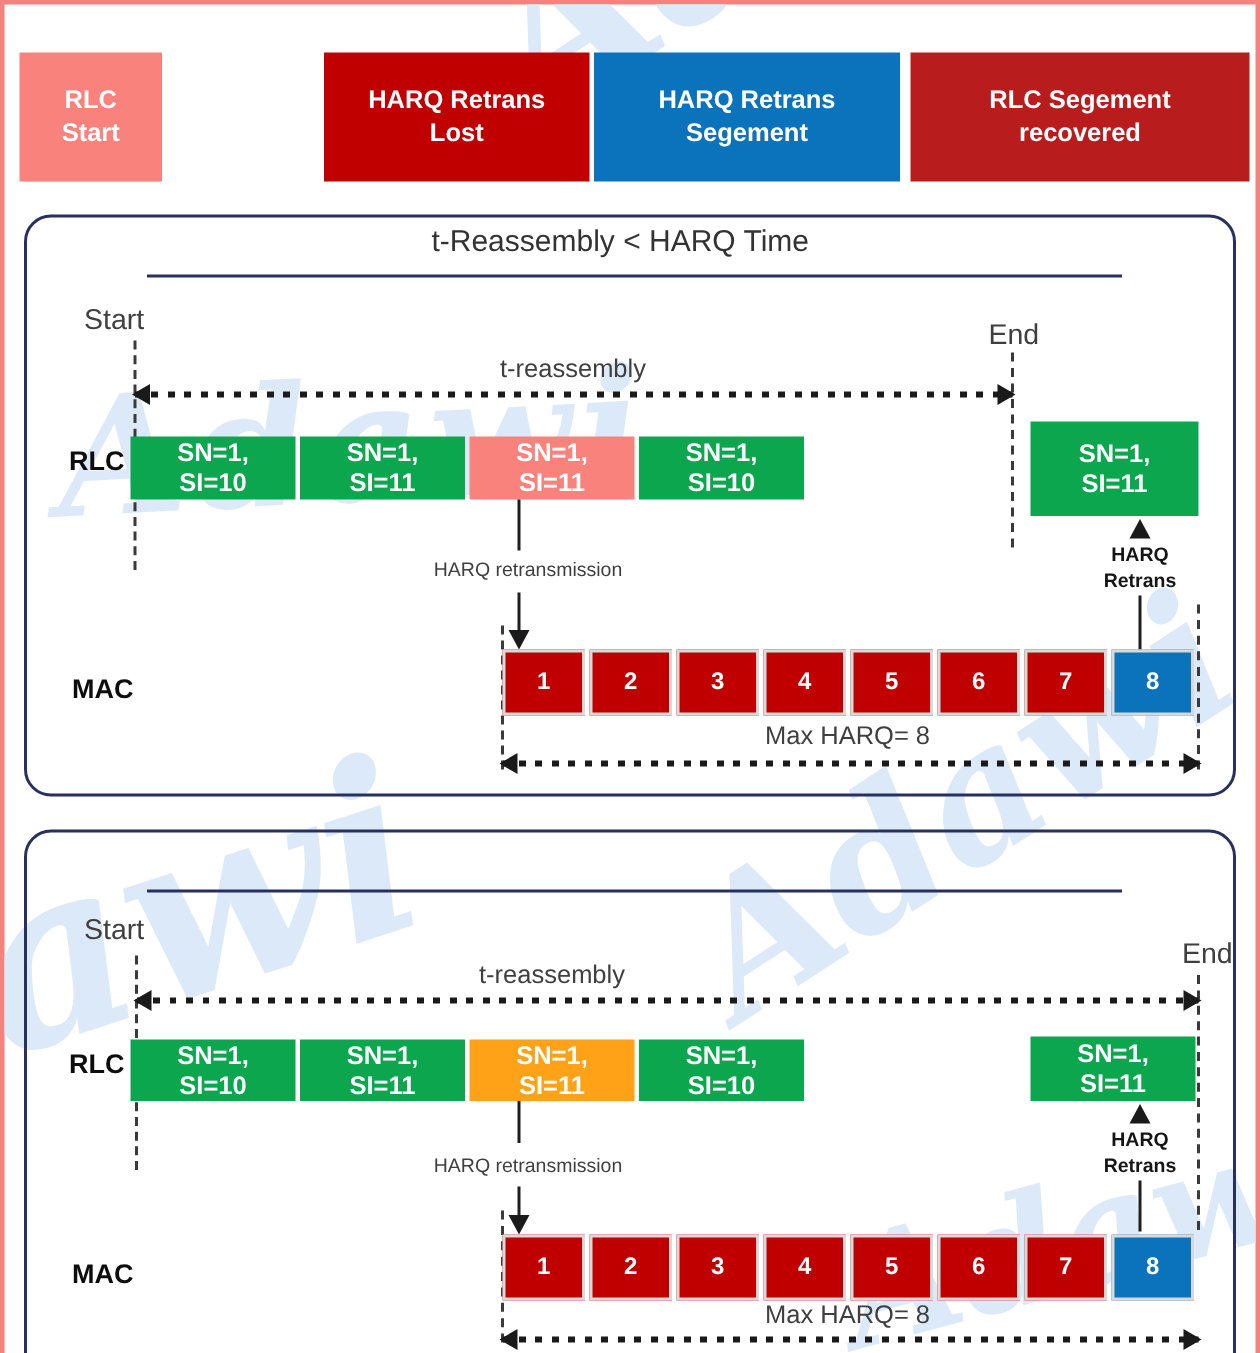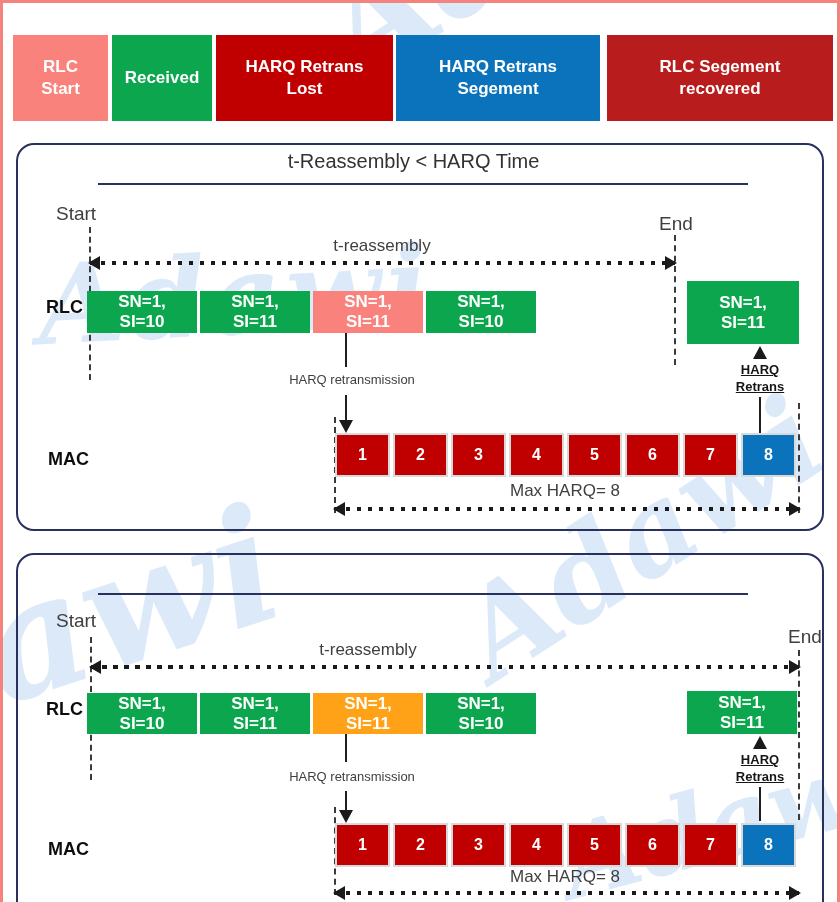--- a/index.html
+++ b/index.html
@@ -17,21 +17,21 @@
       display:flex;flex-direction:column;align-items:center;justify-content:center;text-align:center;}
   
   .panel{position:absolute;left:13px;width:808px;border:2px solid #28305E;border-radius:18px;
          z-index:1;box-sizing:border-box;}
   .ptitle{position:absolute;left:0;right:13px;top:5px;text-align:center;font-size:20px;color:#333;}
   .punder{position:absolute;height:0;border-top:2px solid #28305E;}
   .biglbl{position:absolute;font-size:19px;color:#3f3f3f;text-align:center;}
   .midlbl{position:absolute;font-size:17px;color:#3f3f3f;text-align:center;}
   .rowlbl{position:absolute;font-size:18px;font-weight:bold;color:#0d0d0d;}
   .smalllbl{position:absolute;font-size:13px;color:#3f3f3f;text-align:center;}
-  .retranslbl{position:absolute;font-size:13px;font-weight:bold;color:#151515;text-align:center;line-height:17px;text-decoration:underline;}
+  .retranslbl{position:absolute;font-size:13px;font-weight:bold;color:#151515;text-align:center;line-height:17px;}
   .blk{position:absolute;color:#fff;font-weight:bold;font-size:17px;line-height:20px;text-align:center;
        display:flex;flex-direction:column;justify-content:center;}
   .mblk{position:absolute;width:55px;height:44px;color:#fff;font-weight:bold;font-size:16px;
         display:flex;align-items:center;justify-content:center;border:2px solid #D9D9D9;box-sizing:border-box;}
   .vdash{position:absolute;width:0;border-left:2px dashed #3a3a3a;}
   .stem{position:absolute;width:2px;background:#1f1f1f;}
   .dotarrow{position:absolute;height:4px;
     background:repeating-linear-gradient(90deg,#1a1a1a 0 4.5px,transparent 4.5px 11px);}
   .dotarrow::before{content:"";position:absolute;left:-2px;top:-5px;width:0;height:0;
     border:7px solid transparent;border-left:0;border-right:12px solid #1a1a1a;}
@@ -50,23 +50,20 @@
   <div class="wm" style="left:330px;top:-40px;font-size:140px;transform:rotate(-33deg);transform-origin:0 50%;">Adawi</div>
   <div class="wm" style="left:35px;top:228px;font-size:110px;letter-spacing:5px;transform:rotate(-3deg);">Adawi</div>
   <div class="wm" style="left:-255px;top:545px;font-size:160px;transform:rotate(-18deg);">Adawi</div>
   <div class="wm" style="left:430px;top:585px;font-size:120px;transform:rotate(-33deg);transform-origin:0 0;">Adawi</div>
   <div class="wm" style="left:555px;top:760px;font-size:100px;transform:rotate(-15deg);">Adawi</div>
 
   <div class="lg" style="left: 10px; top: 32px; width: 95px; height: 86px; background: rgb(250, 130, 124);">
     <span>RLC</span>
     <span>Start</span>
   </div>
-  <div class="lg" style="left: 109px; top: 32px; width: 100px; height: 86px; background: rgb(12, 166, 78);">
-    <span>Received</span>
-  </div>
   <div class="lg" style="left: 213px; top: 32px; width: 177px; height: 86px; background: rgb(192, 0, 0);">
     <span>HARQ Retrans</span>
     <span>Lost</span>
   </div>
   <div class="lg" style="left: 393px; top: 32px; width: 204px; height: 86px; background: rgb(11, 114, 188);">
     <span>HARQ Retrans</span>
     <span>Segement</span>
   </div>
   <div class="lg" style="left: 604px; top: 32px; width: 226px; height: 86px; background: #b91c1c;">
     <span>RLC Segement</span>

